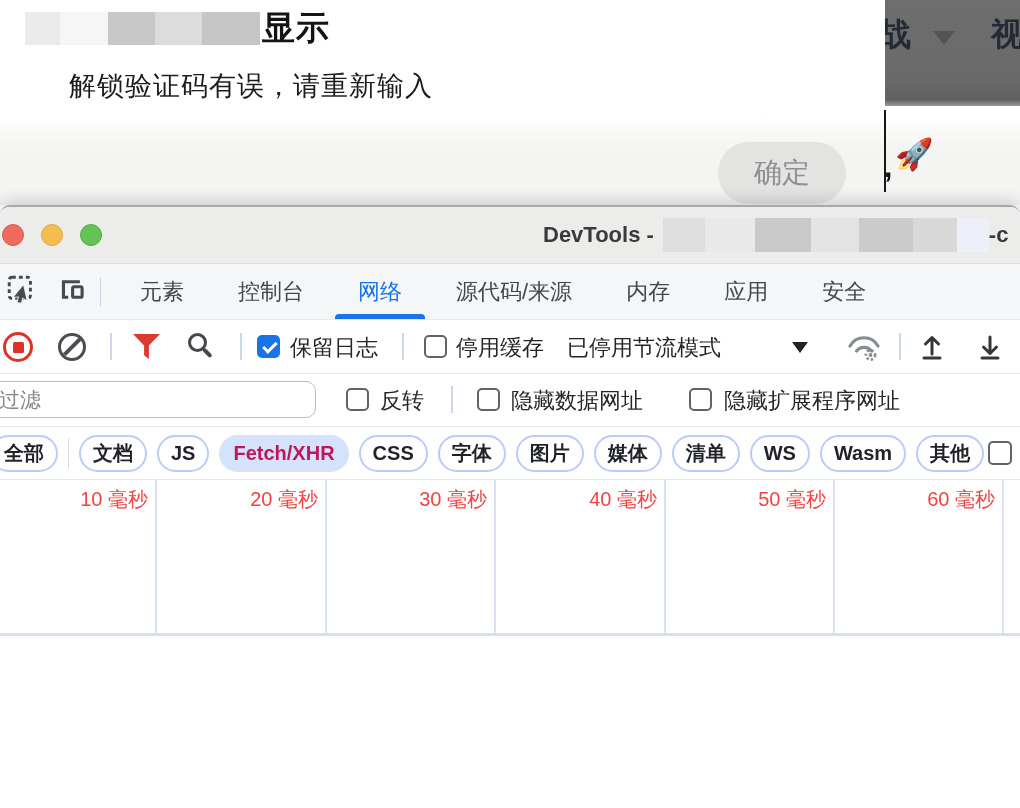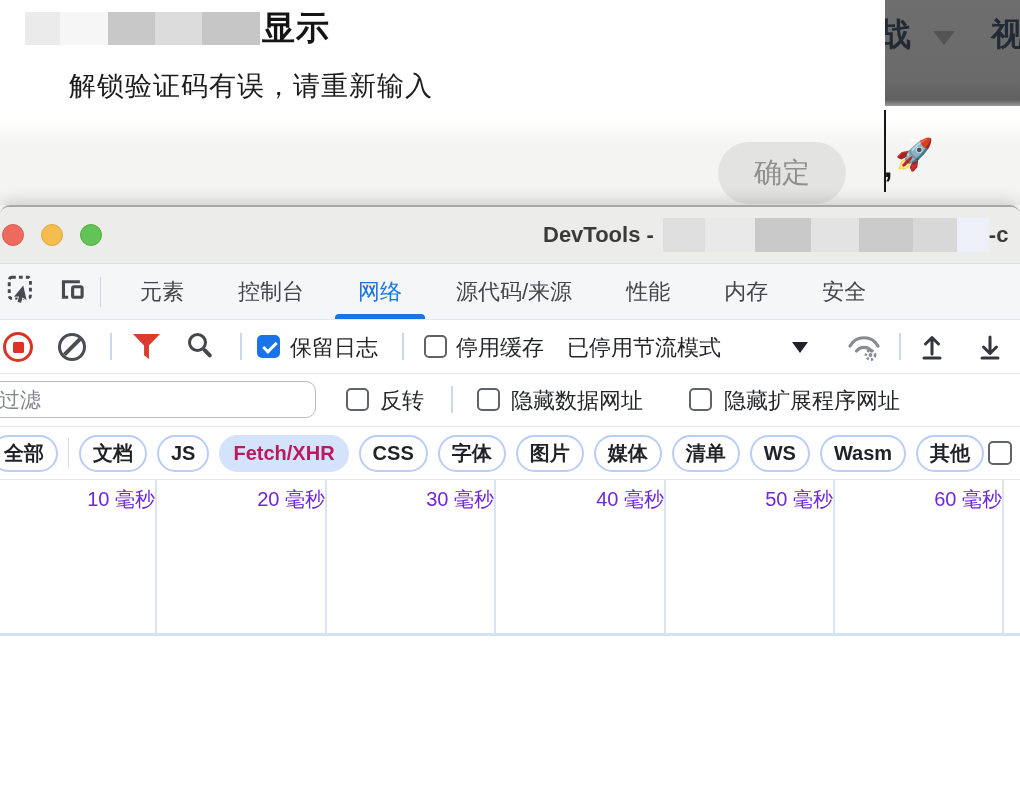--- a/index.html
+++ b/index.html
@@ -107,22 +107,22 @@
     border-radius:19px;font-size:20px;font-weight:600;color:#1f2227;background:#fff;box-sizing:border-box;
     white-space:nowrap;}
   .chip:first-child{margin-left:-10px;}
   .chip.selected{background:#d5e2fb;border-color:#d5e2fb;color:#be185d;}
   .chip-divider{width:1px;height:30px;background:#d4dbe4;flex:0 0 1px;}
   .chips-end-cb{position:absolute;right:8px;top:14px;width:24px;height:24px;border:2.5px solid #60646a;
     border-radius:5px;background:#fff;box-sizing:border-box;}
 
   .timeline{position:relative;height:158px;background:#fff;}
   .gline{position:absolute;top:0;width:1.5px;height:153px;background:#d9e3f5;}
-  .tick{position:absolute;top:6px;font-size:20px;color:#6d28d9;transform:translateX(-100%);
-    padding-right:0;white-space:nowrap;}
+  .tick{position:absolute;top:6px;font-size:20px;color:#ef4444;transform:translateX(-100%);
+    padding-right:7px;white-space:nowrap;}
   .x1{left:155px}.x2{left:325px}.x3{left:494px}.x4{left:664px}.x5{left:833px}.x6{left:1002px}
   .tl-bottom{position:absolute;left:0;top:153px;width:100%;height:2.5px;background:#d5e0f3;}
 </style>
 </head>
 <body>
 
 <section class="page-top">
   <div class="gray-band"></div>
 
   <div class="dialog-title-row">
@@ -189,22 +189,22 @@
           <rect x="14" y="10.5" width="8.5" height="9.5" rx="1.5" fill="none" stroke="#46494d" stroke-width="2.8"></rect>
         </svg>
       </span>
     </div>
     <span class="tb-divider"></span>
     <div class="tabs">
       <div class="tab">元素</div>
       <div class="tab">控制台</div>
       <div class="tab active">网络</div>
       <div class="tab">源代码/来源</div>
-      <div class="tab">性能</div>
       <div class="tab">内存</div>
+      <div class="tab">应用</div>
       <div class="tab">安全</div>
     </div>
   </nav>
 
   <div class="net-toolbar">
     <span class="rec-outer">
         <span class="rec-inner"></span>
       </span>
     <span class="clear-circ"></span>
     <span class="vdiv" style="left:110px"></span>

